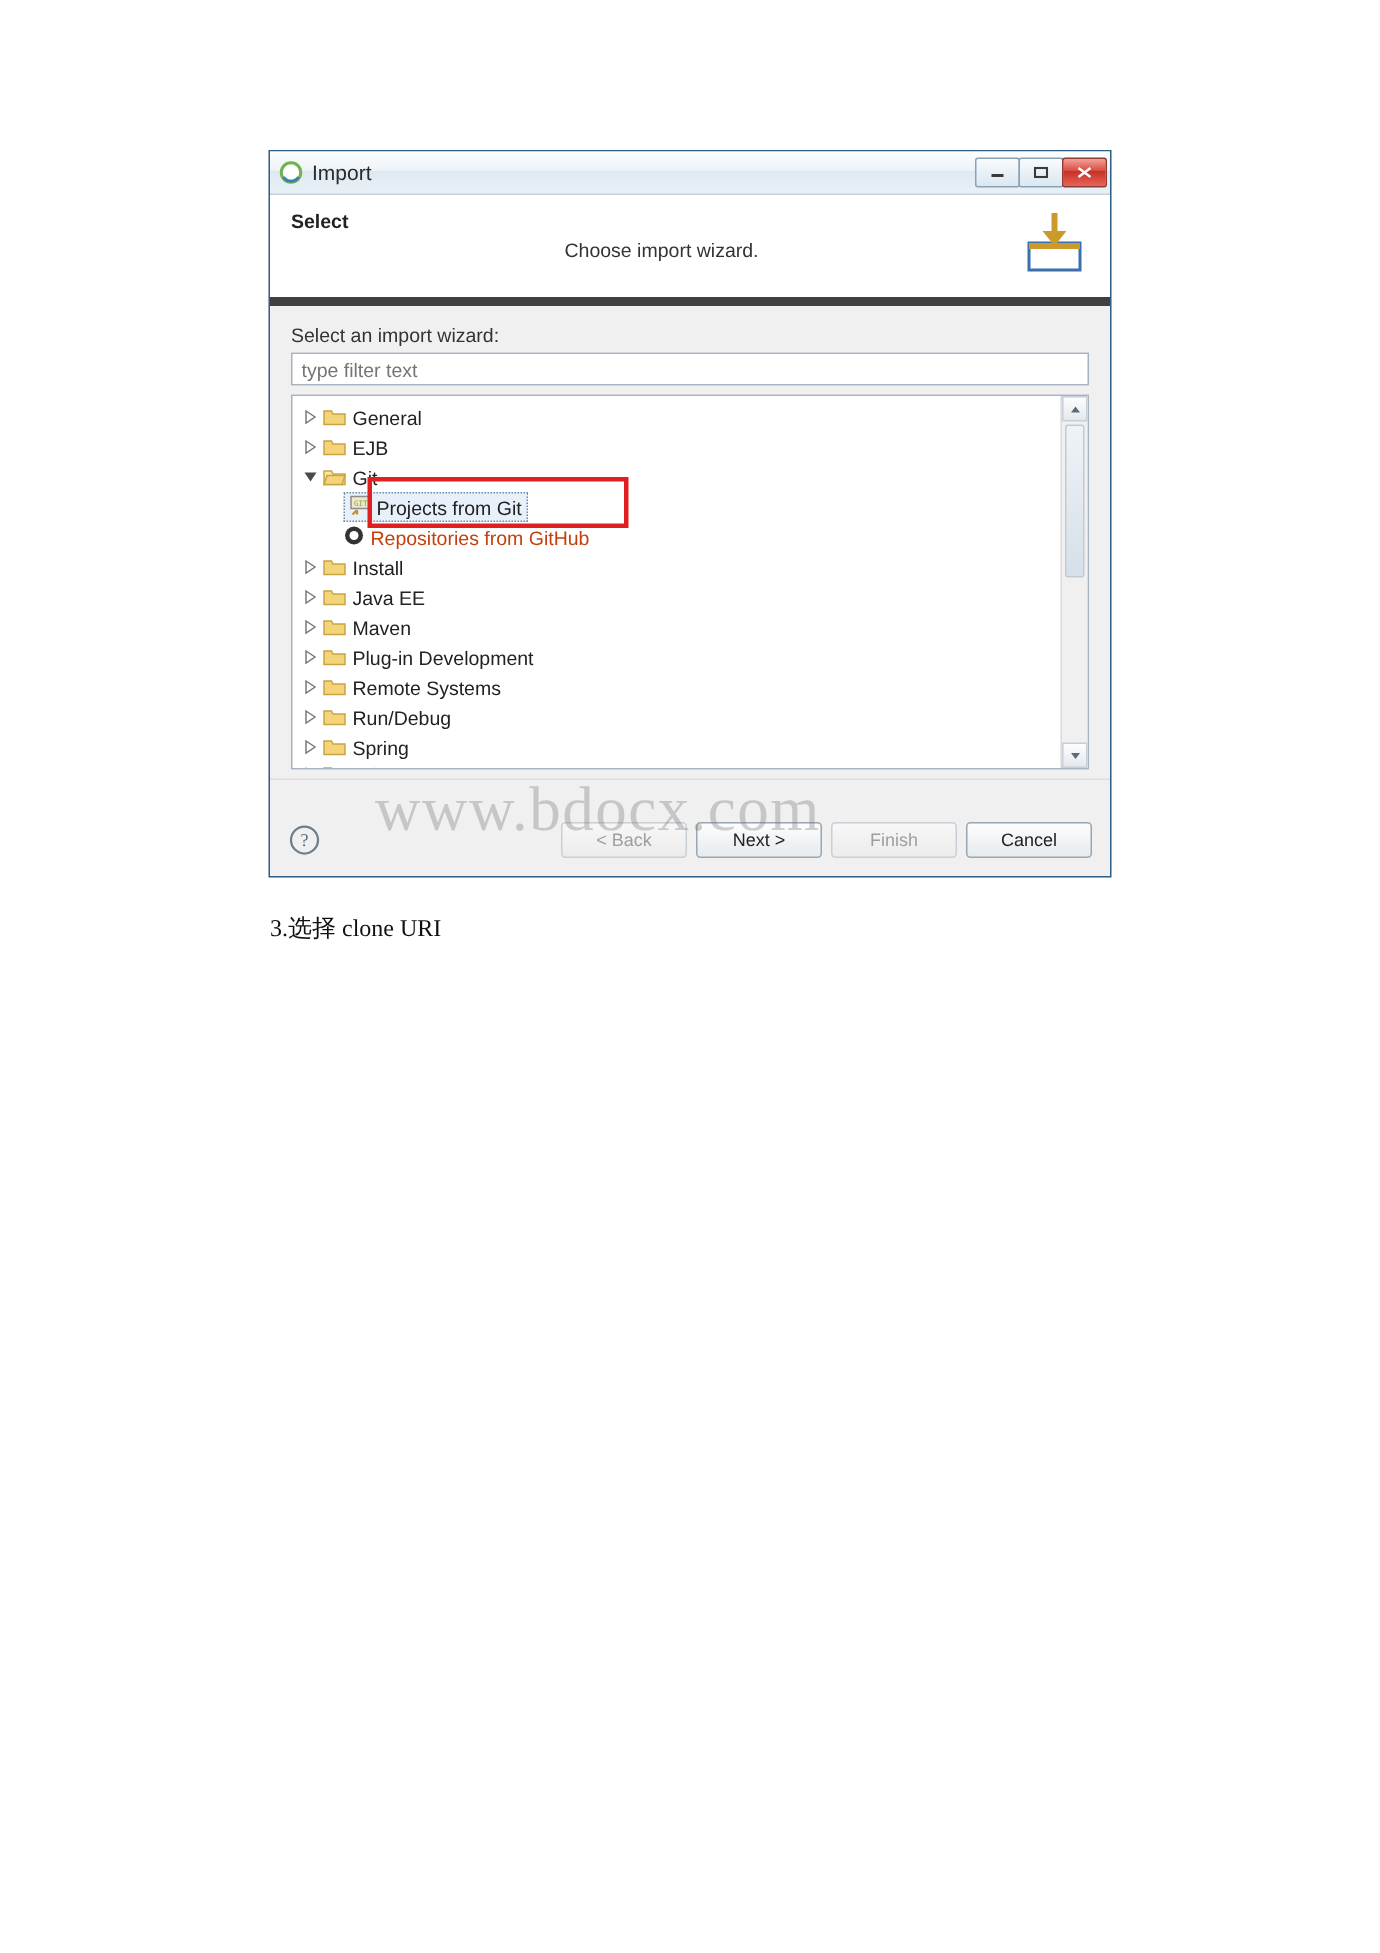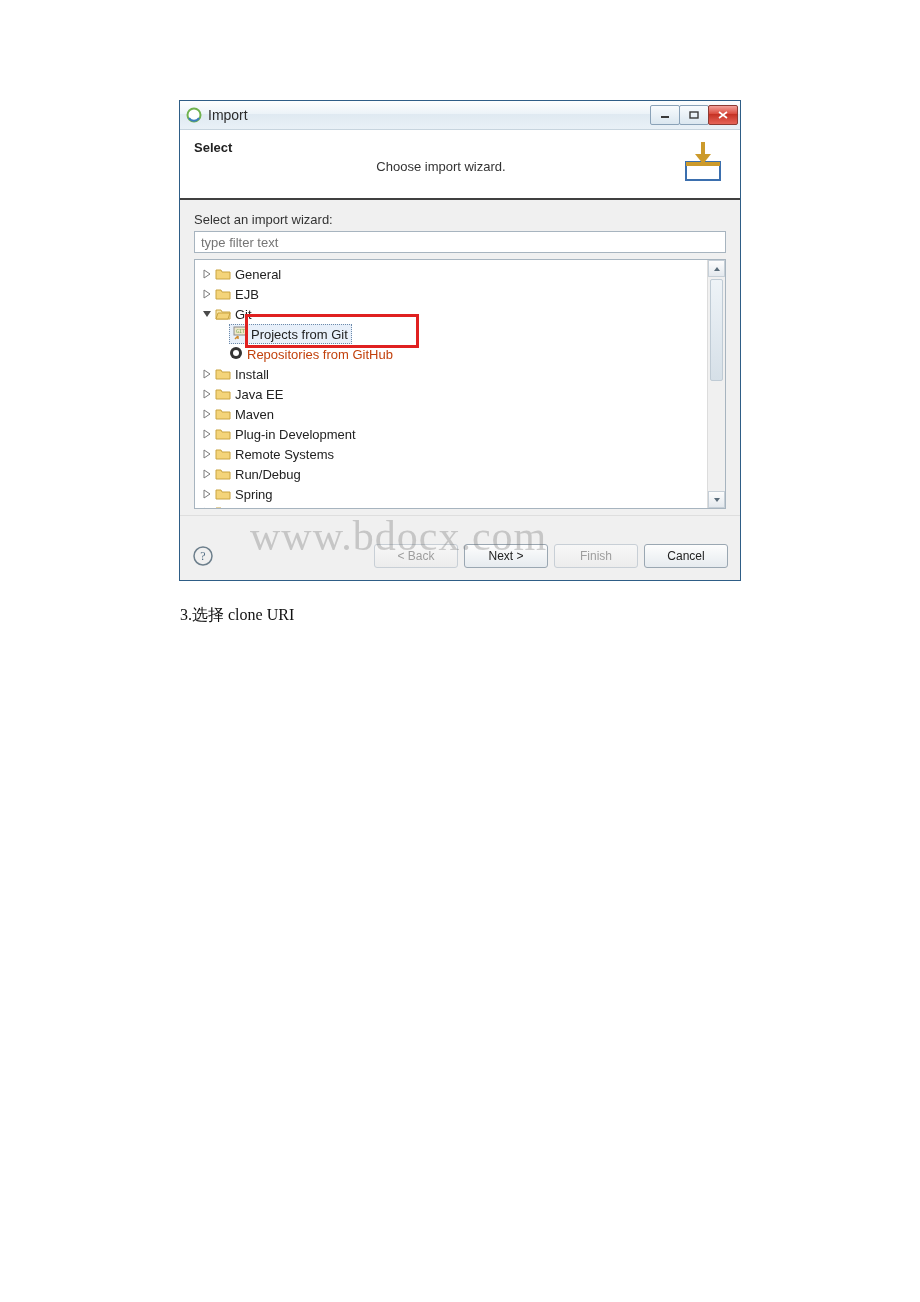--- a/index.html
+++ b/index.html
@@ -52,21 +52,21 @@
   }
   .win-btn.close {
     background: linear-gradient(to bottom, #f3a19a, #d9493b 45%, #c53224 46%, #e66458);
     border-color:#8d3b33;
   }
   .win-btn svg { display:block; }
   .banner {
     background: #fff;
     padding: 10px 14px 12px 14px;
     position: relative;
-    border-bottom: 2px solid #404040;
+    border-bottom: 6px solid #404040;
     display:flex;
     align-items:flex-start;
   }
   .banner-text { flex:1; }
   .banner-title { font-weight: bold; font-size: 13px; }
   .banner-sub { font-size: 13px; color:#333; margin: 4px 0 0 8px; text-align: center; }
   .banner-icon { width:46px; height:46px; }
   .body {
     background: #f0f0f0;
     padding: 12px 14px 6px 14px;

